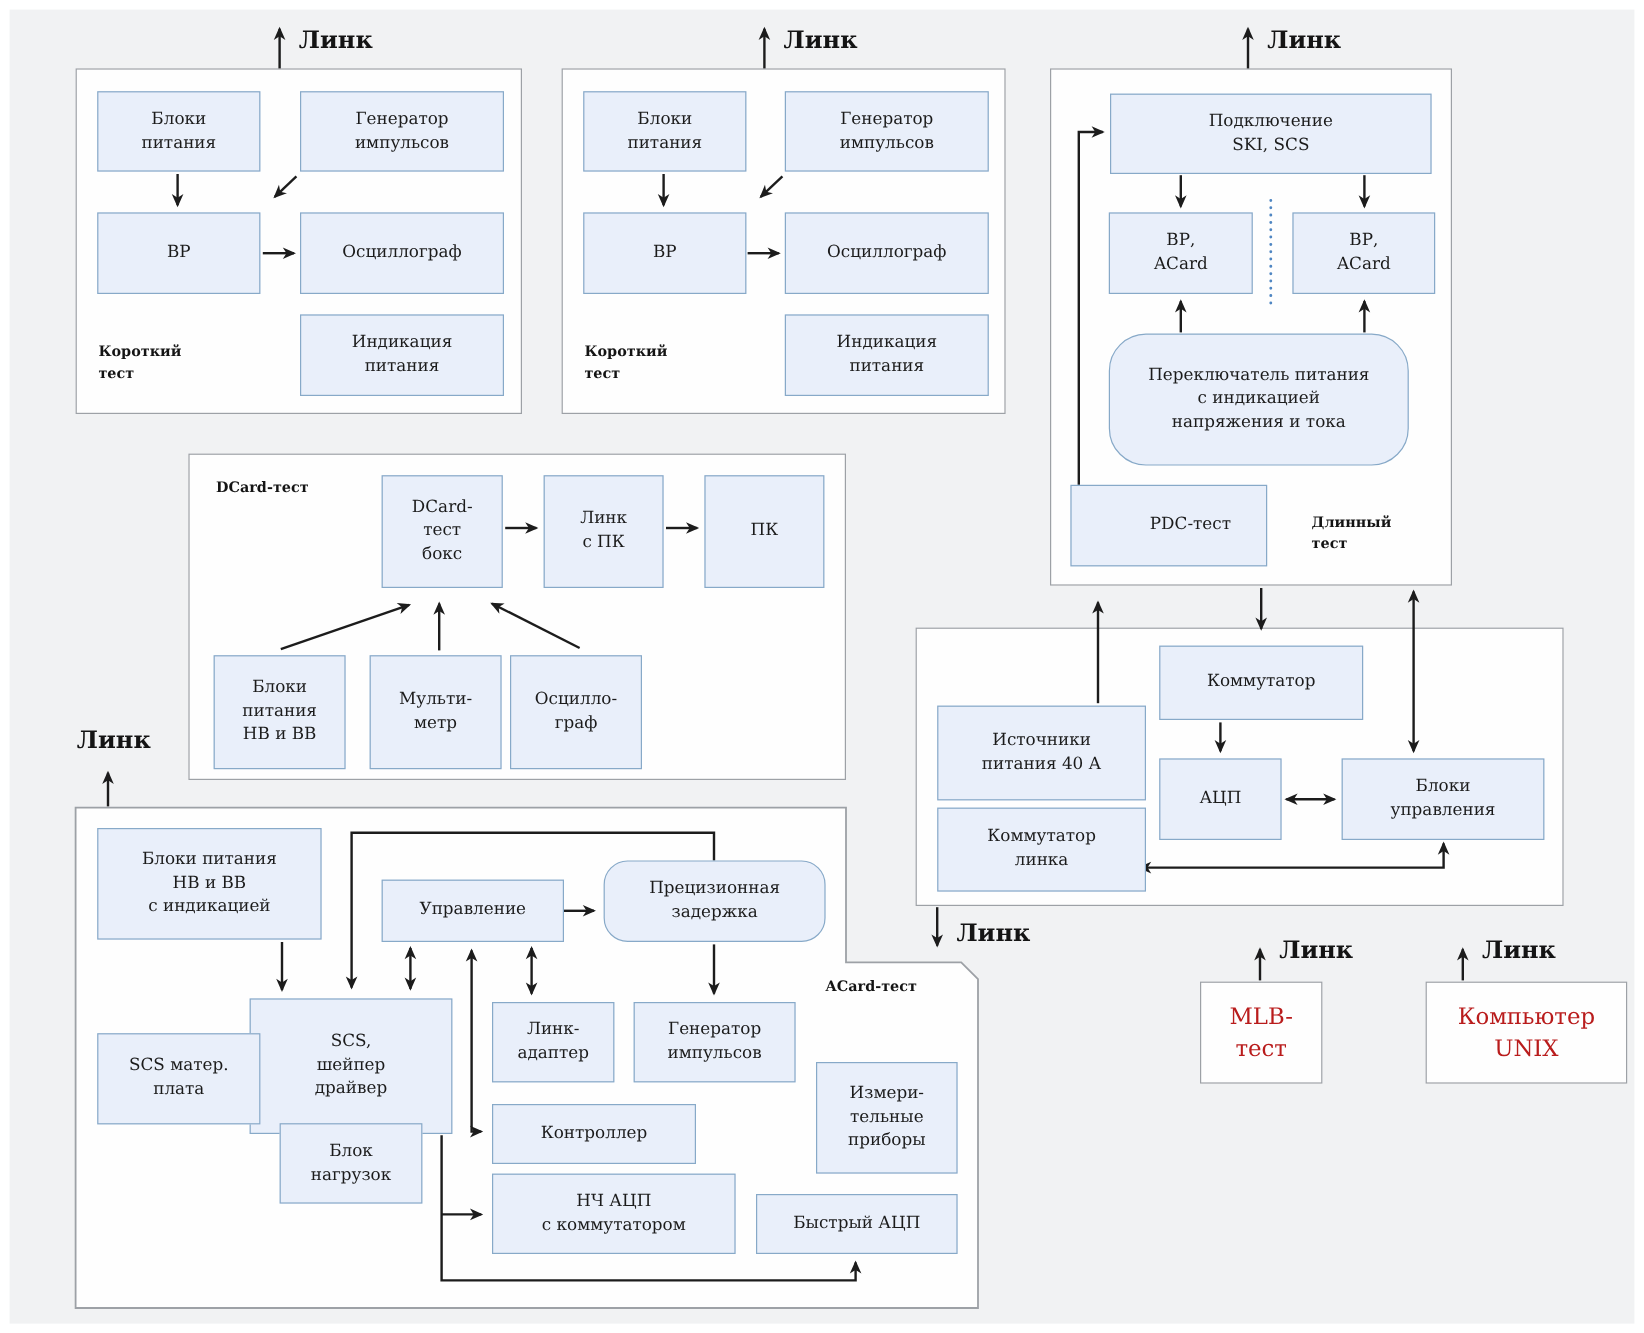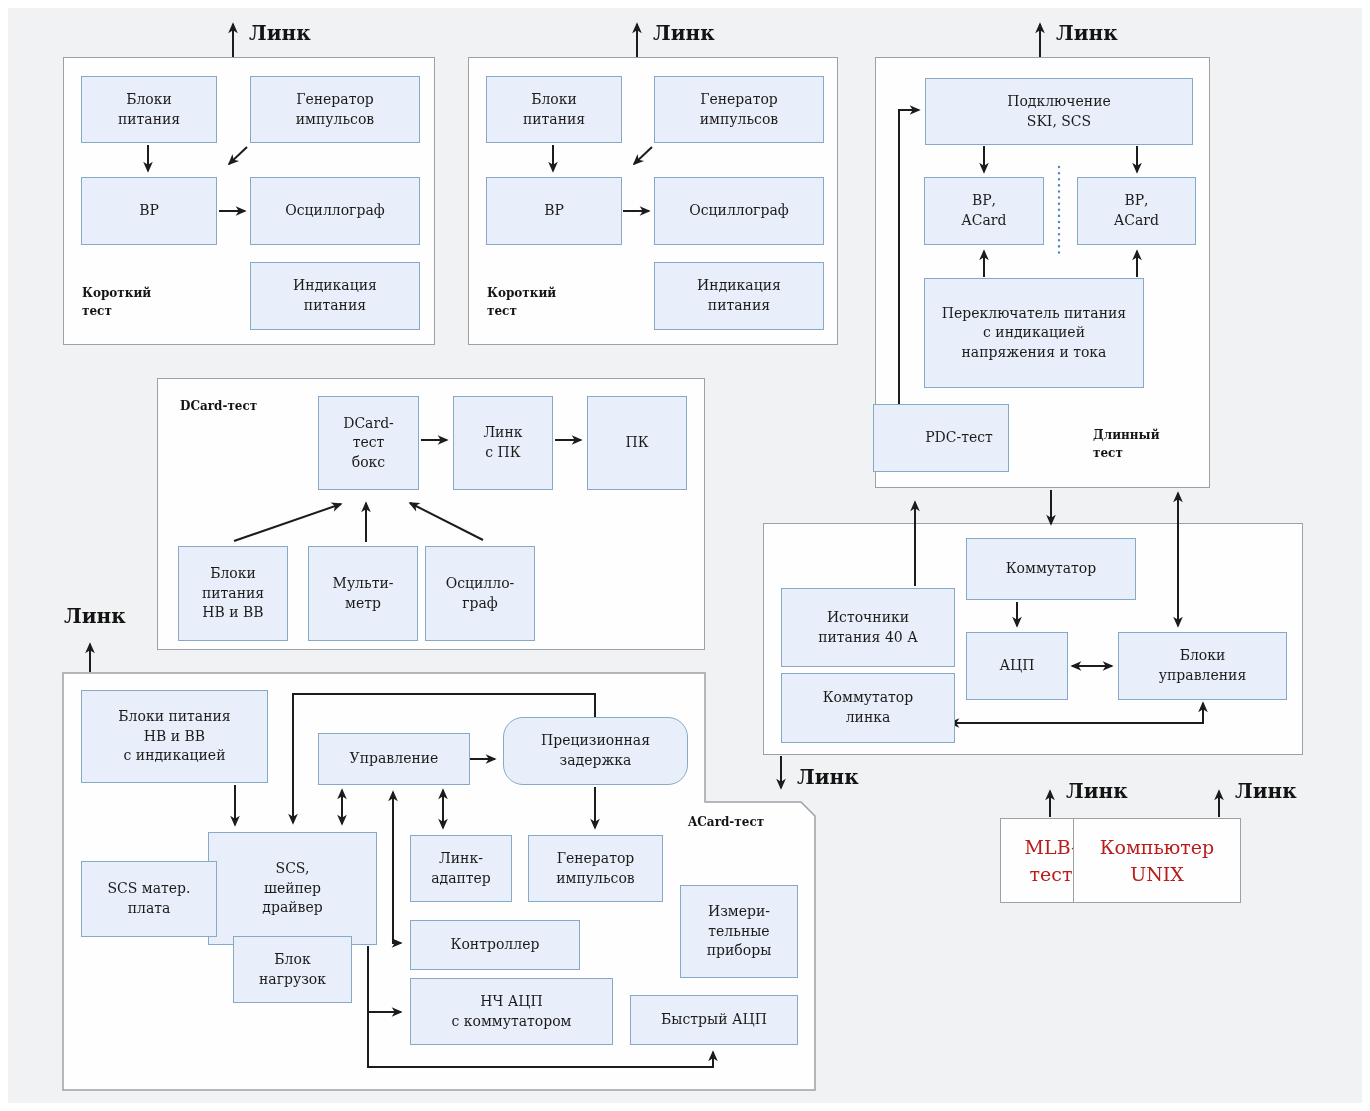--- a/index.html
+++ b/index.html
@@ -126,24 +126,24 @@
 питания</div>
 <div class="flabel" style="left:487px;top:284px;">Короткий
 тест</div>
 
 <div class="nbox" style="left:925px;top:78px;width:268px;height:67px;">Подключение
 SKI, SCS</div>
 <div class="nbox" style="left:924px;top:177px;width:120px;height:68px;">ВР,
 ACard</div>
 <div class="nbox" style="left:1077px;top:177px;width:119px;height:68px;">ВР,
 ACard</div>
-<div class="nbox" style="left:924px;top:278px;width:220px;height:110px;">Переключатель питания
+<div class="nbox" style="left:924px;top:278px;width:250px;height:110px;border-radius:31px;">Переключатель питания
 с индикацией
 напряжения и тока</div>
-<div class="nbox" style="left:873px;top:404px;width:136px;height:68px;padding-left:36px;">PDC-тест</div>
+<div class="nbox" style="left:892px;top:404px;width:164px;height:68px;padding-left:36px;">PDC-тест</div>
 <div class="flabel" style="left:1093px;top:426px;">Длинный
 тест</div>
 
 <div class="flabel" style="left:180px;top:397px;">DCard-тест</div>
 <div class="nbox" style="left:318px;top:396px;width:101px;height:94px;">DCard-
 тест
 бокс</div>
 <div class="nbox" style="left:453px;top:396px;width:100px;height:94px;">Линк
 с ПК</div>
 <div class="nbox" style="left:587px;top:396px;width:100px;height:94px;">ПК</div>
@@ -185,14 +185,14 @@
 <div class="nbox" style="left:410px;top:978px;width:203px;height:67px;">НЧ АЦП
 с коммутатором</div>
 <div class="nbox" style="left:630px;top:995px;width:168px;height:50px;">Быстрый АЦП</div>
 <div class="nbox" style="left:680px;top:885px;width:118px;height:93px;">Измери-
 тельные
 приборы</div>
 <div class="flabel" style="left:688px;top:813px;">ACard-тест</div>
 
 <div class="wbox" style="left:1000px;top:818px;width:102px;height:85px;">MLB-
 тест</div>
-<div class="wbox" style="left:1073px;top:818px;width:168px;height:85px;">Компьютер
+<div class="wbox" style="left:1188px;top:818px;width:168px;height:85px;">Компьютер
 UNIX</div>
 
 </body></html>

